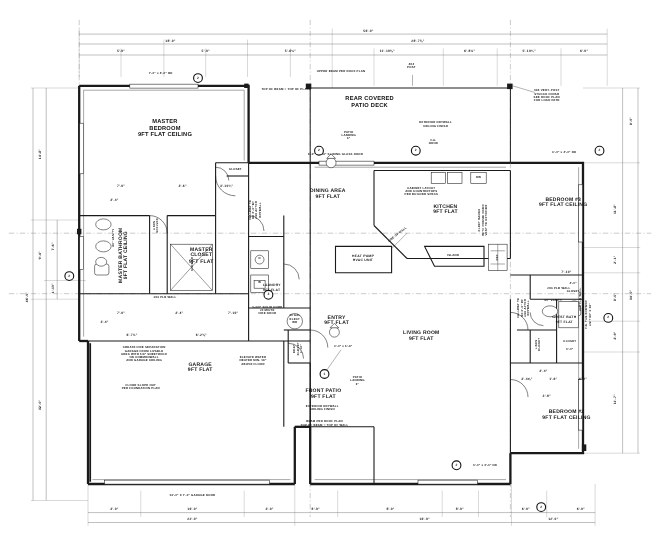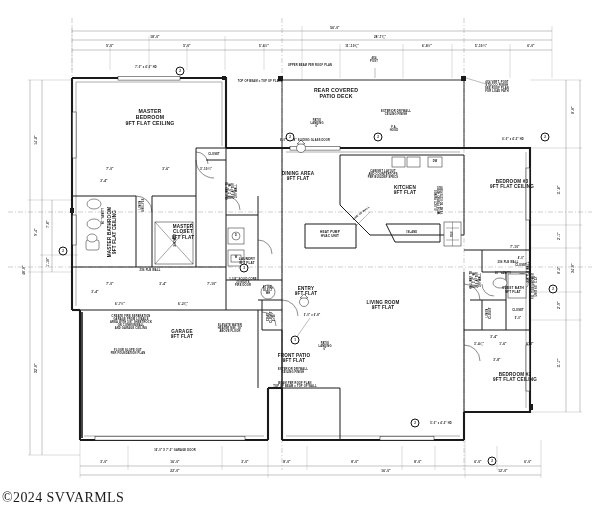--- a/index.html
+++ b/index.html
@@ -462,14 +462,13 @@
   <div class="circ" style="left:290px;top:137px;">2</div>
   <div class="circ" style="left:545px;top:137px;">2</div>
   <div class="circ" style="left:415px;top:423px;">2</div>
   <div class="circ" style="left:492px;top:461px;">2</div>
   <div class="circ" style="left:295px;top:340px;">1</div>
   <div class="circ" style="left:244px;top:268px;">3</div>
   <div class="circ" style="left:378px;top:137px;">2</div>
   <div class="circ" style="left:553px;top:289px;">2</div>
   <div class="circ" style="left:63px;top:251px;">2</div>
 
-  <div class="wm">©2024 SVVARMLS</div>
 </div>
 
 </body></html>

